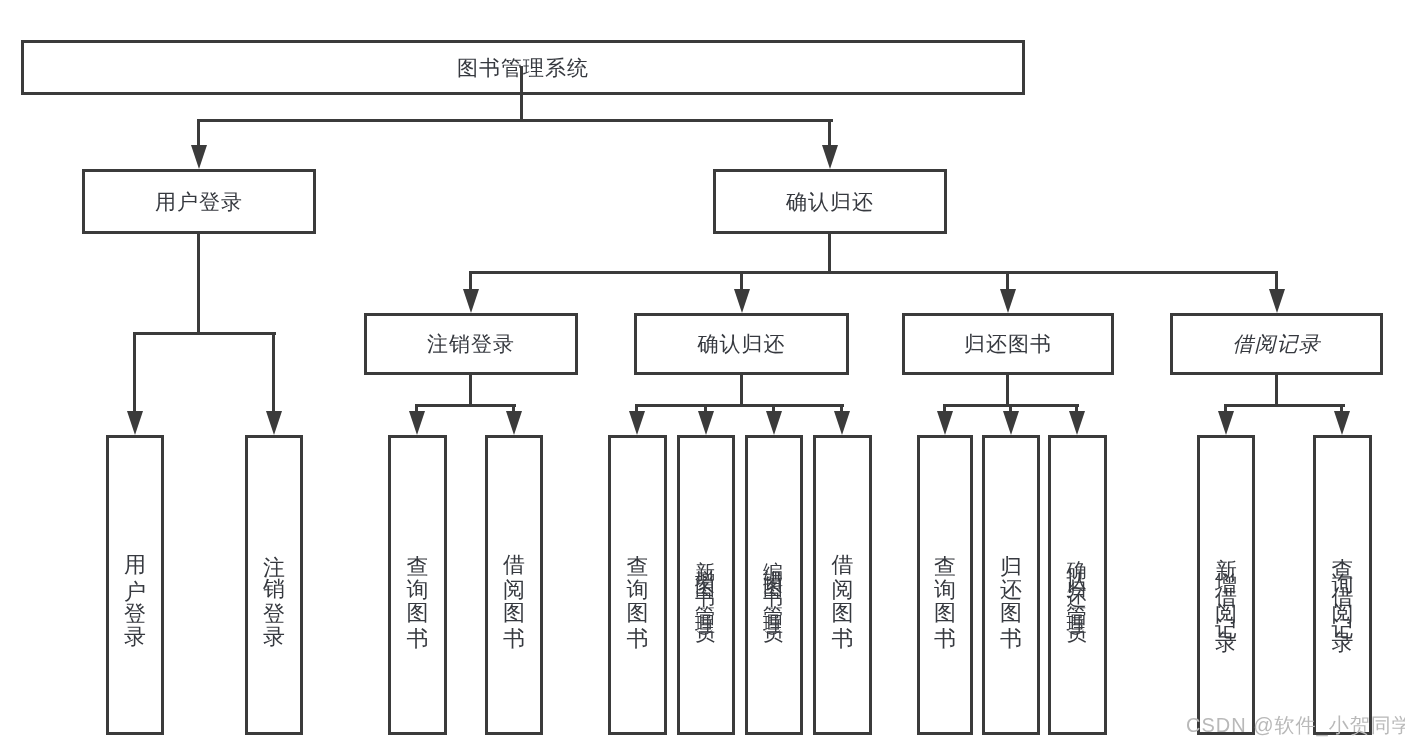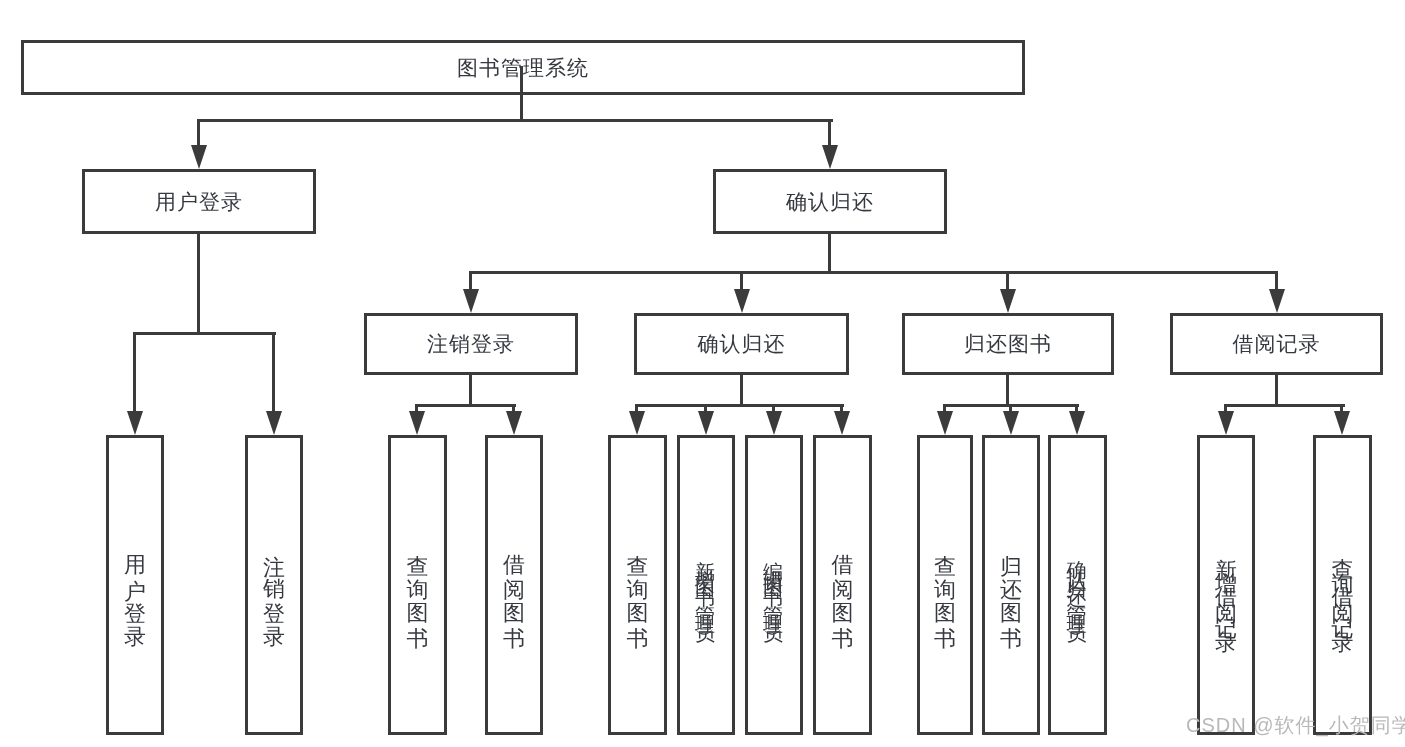--- a/index.html
+++ b/index.html
@@ -99,21 +99,21 @@
 
   <div class="box" style="left:364px;top:313px;width:214px;height:62px;">
     <span class="h-label">注销登录</span>
   </div>
   <div class="box" style="left:634px;top:313px;width:215px;height:62px;">
     <span class="h-label">确认归还</span>
   </div>
   <div class="box" style="left:902px;top:313px;width:212px;height:62px;">
     <span class="h-label">归还图书</span>
   </div>
-  <div class="box" style="left:1170px;top:313px;width:213px;height:62px;">
+  <div class="box" style="left:1170px;top:313px;width:213px;height:62px;font-style:italic;">
     <span class="h-label">借阅记录</span>
   </div>
 
   <div class="vl" style="left:469px;top:373px;height:34px;"></div>
   <div class="hl" style="left:415px;top:404px;width:101px;"></div>
   <div class="vl" style="left:415px;top:404px;height:12px;"></div>
   <div class="arrow" style="left:409px;top:411px;"></div>
   <div class="vl" style="left:512px;top:404px;height:12px;"></div>
   <div class="arrow" style="left:506px;top:411px;"></div>
 

